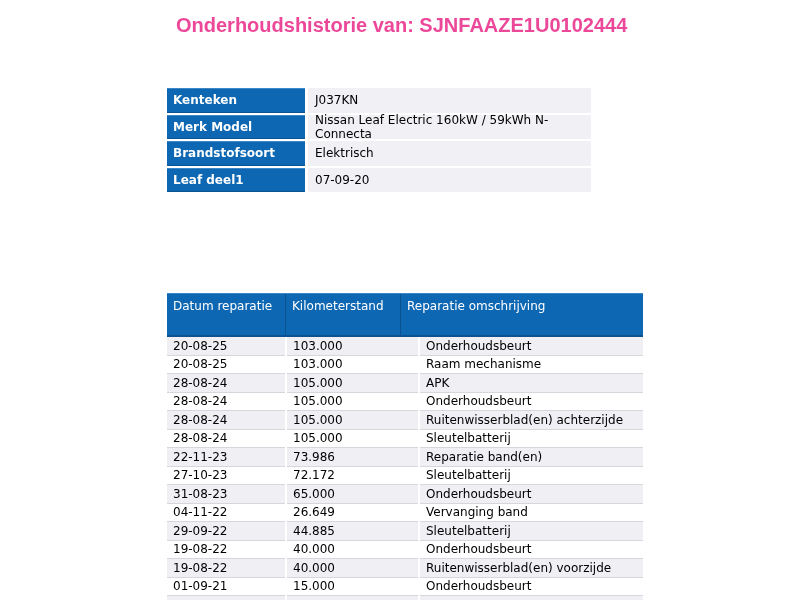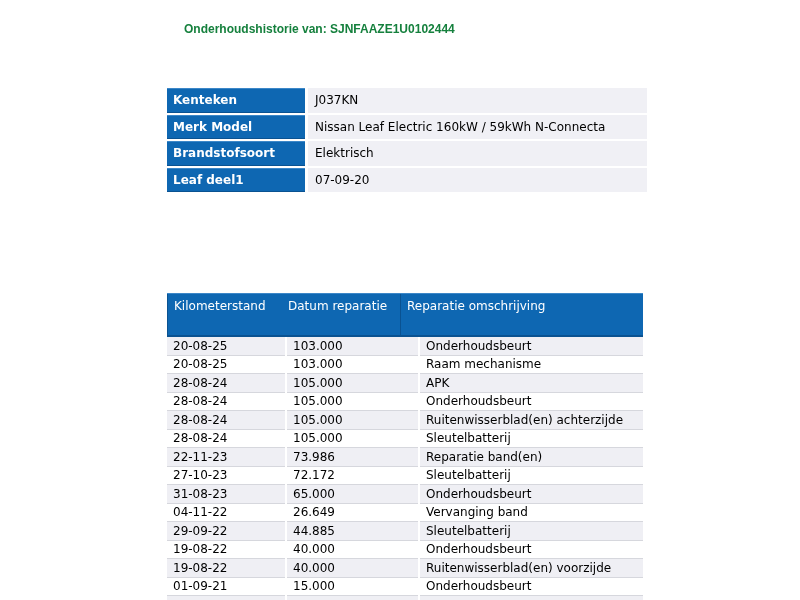--- a/index.html
+++ b/index.html
@@ -9,27 +9,27 @@
     --alt-row: #EFEFF4;
     --cell-border: #D6D7DD;
     --value-bg: #F0F0F5;
   }
   html, body { margin:0; padding:0; }
   body {
     width:800px; height:600px; overflow:hidden; position:relative;
     background:#ffffff; font-family:"DejaVu Sans", sans-serif;
   }
   .title {
-    position:absolute; left:168px; top:6px; margin:16px;
+    position:absolute; left:168px; top:6px; margin:8px;
     font-family:"Liberation Sans", sans-serif;
-    font-size:12px; font-weight:bold; color:#15803d;
+    font-size:20px; font-weight:bold; color:#ec4899;
   }
   
   .info-table {
-    position:absolute; left:167px; top:88px; width:480px;
+    position:absolute; left:167px; top:88px; width:424px;
     display:flex; flex-direction:column; gap:2px;border-radius:8px;
   }
   .info-row { display:flex; gap:3px; height:24.5px; }
   .info-label {
     width:138px; box-sizing:border-box; background:var(--blue);
     border-top:1px solid var(--blue-hi); border-bottom:1px solid var(--blue-dark);
     color:#fff; font-size:12px; font-weight:bold;
     display:flex; align-items:center; padding-left:6px;
   }
   .info-value {
@@ -83,22 +83,22 @@
       <div class="info-value">Elektrisch</div>
     </div>
     <div class="info-row">
       <div class="info-label">Leaf deel1</div>
       <div class="info-value">07-09-20</div>
     </div>
   </div>
 
 <div class="hist-table">
   <div class="hist-header" id="hist-header">
+      <div class="hcell c1">Datum reparatie</div>
       <div class="hcell c2">Kilometerstand</div>
-      <div class="hcell c1">Datum reparatie</div>
       <div class="hcell c3">Reparatie omschrijving</div>
     </div>
   <div id="hist-body">
       <div class="hist-row alt">
         <div class="cell c1">20-08-25</div>
         <div class="cell c2">103.000</div>
         <div class="cell c3">Onderhoudsbeurt</div>
       </div>
       <div class="hist-row">
         <div class="cell c1">20-08-25</div>

